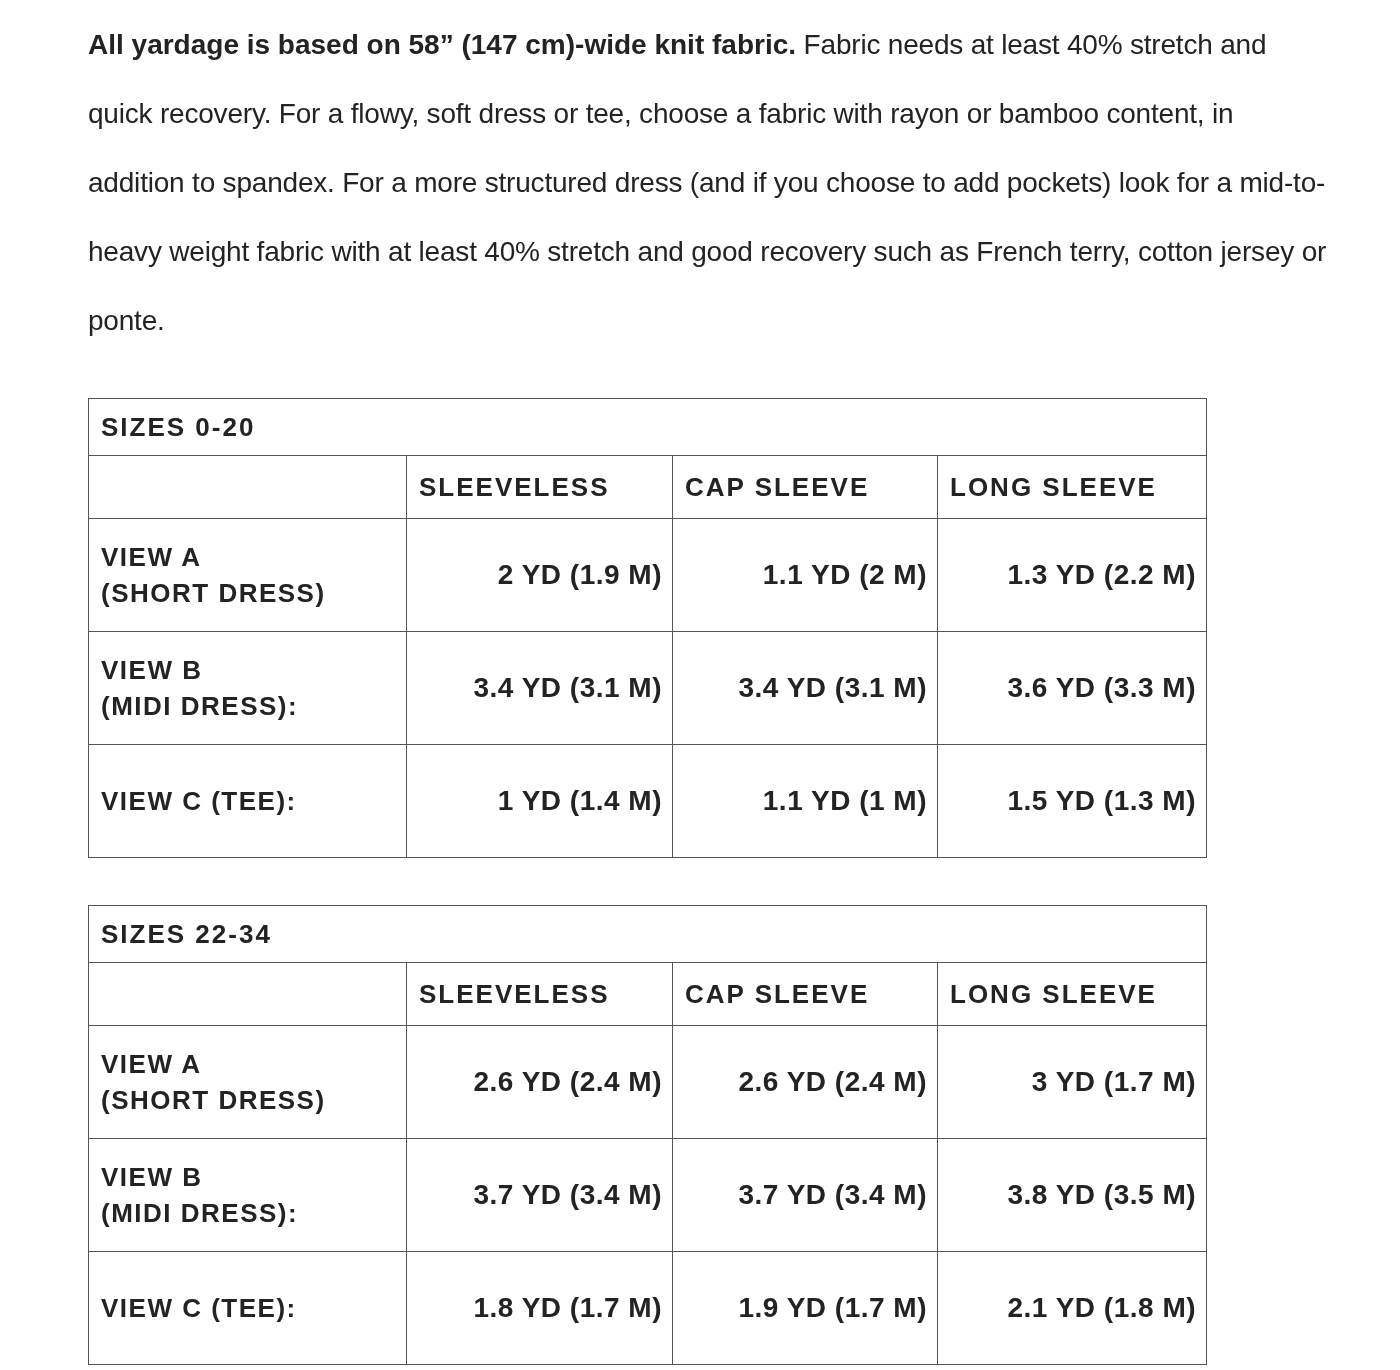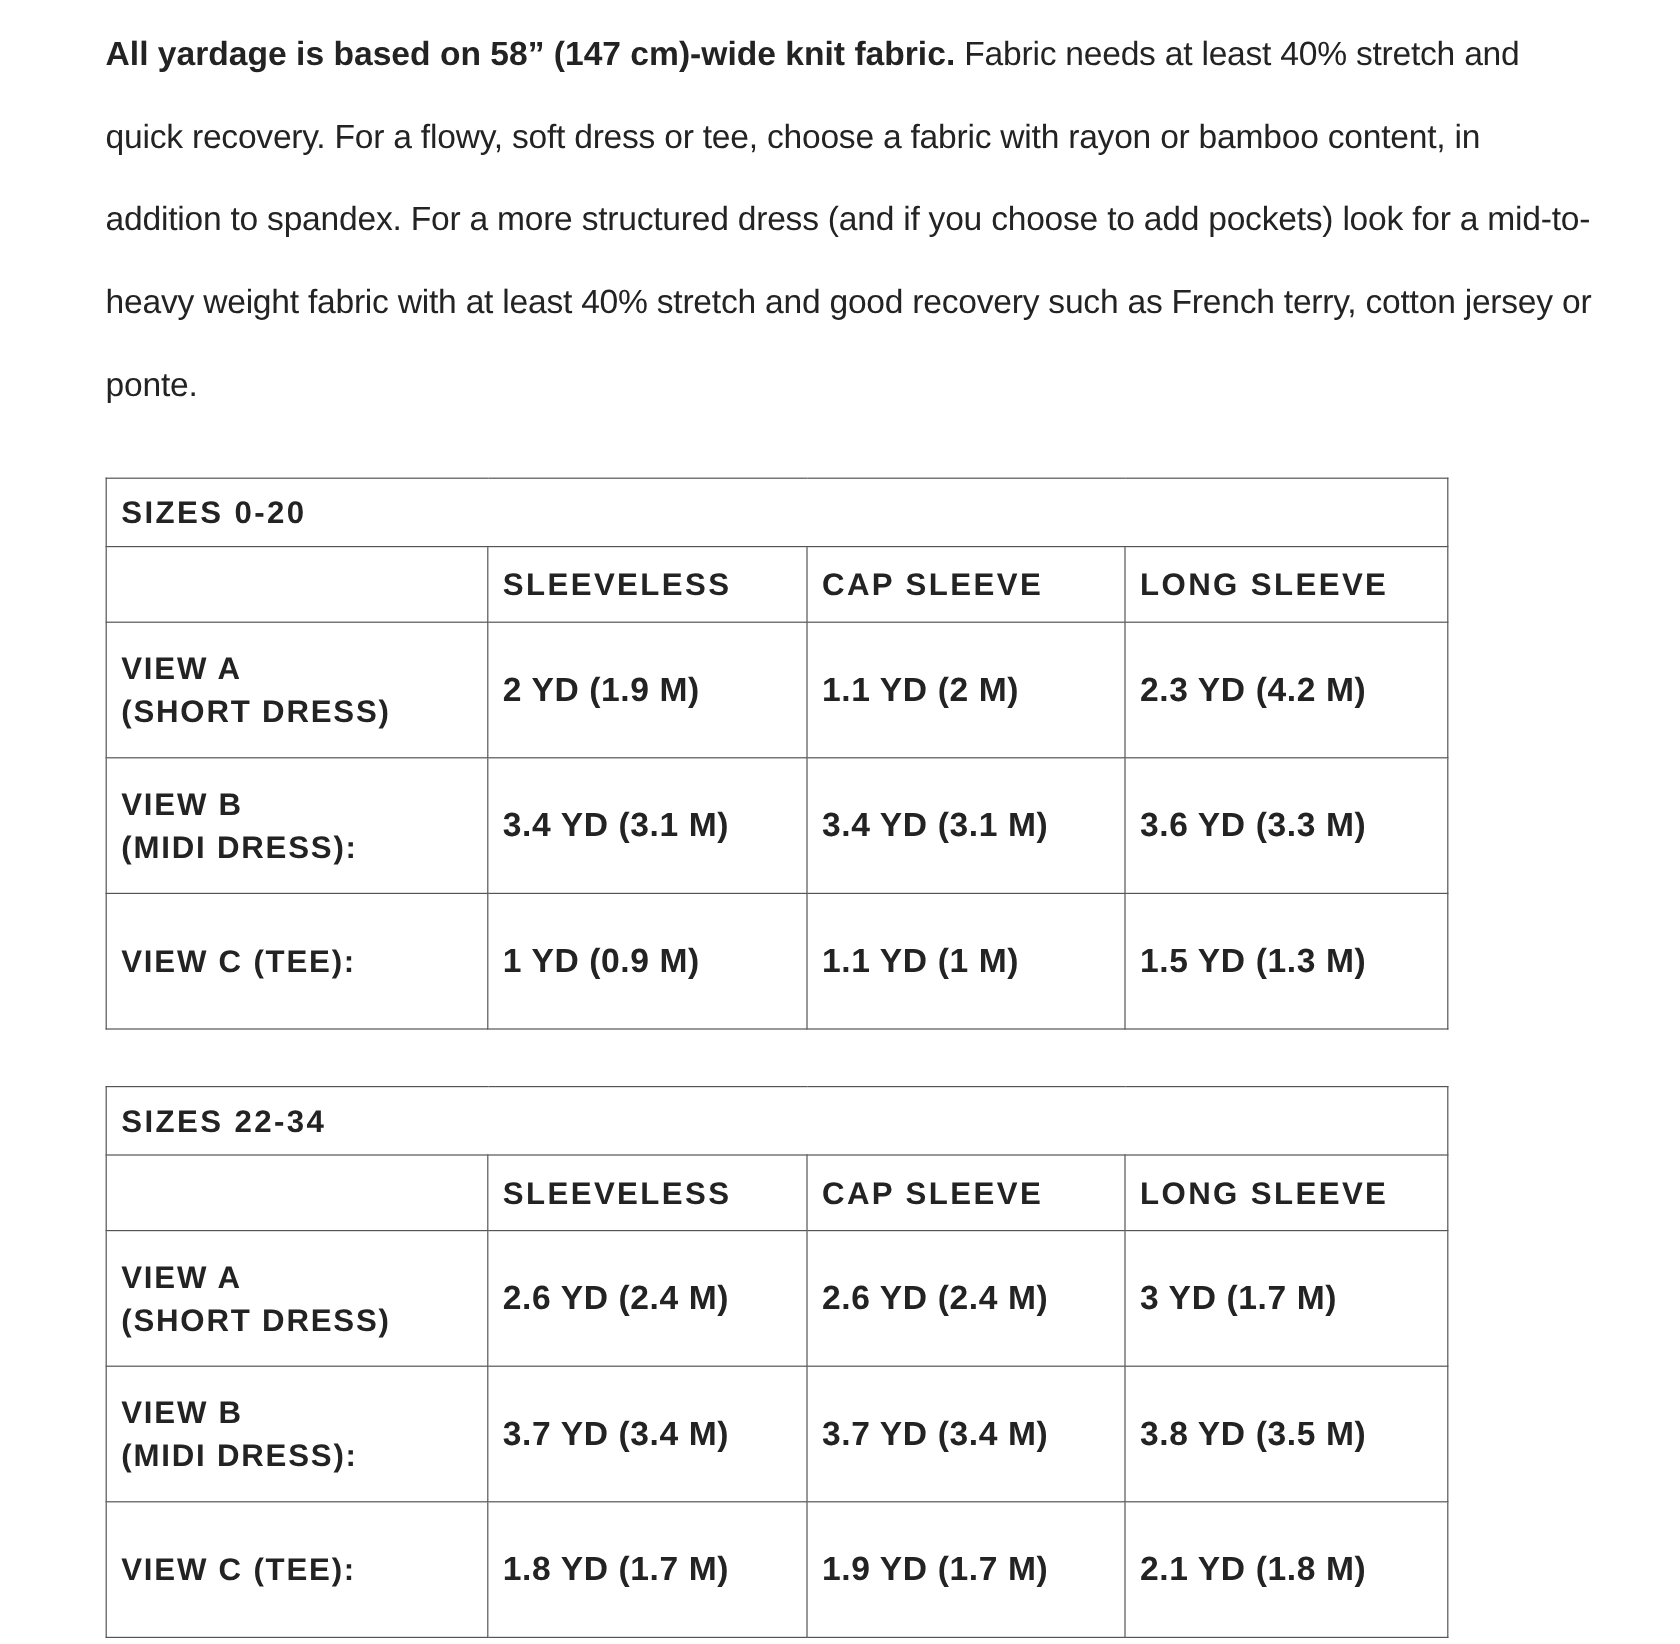--- a/index.html
+++ b/index.html
@@ -63,20 +63,21 @@
     font-weight: 600;
     letter-spacing: 1.5px;
     line-height: 36px;
     white-space: pre-line;
     margin-top: 42px;
   }
   td.val {
     font-size: 28px;
     font-weight: 600;
     letter-spacing: 0.5px;
+    text-align: right;
   }
 </style>
 </head>
 <body>
 
 <div class="page">
 
   <p class="intro">
     <span class="lead">All yardage is based on 58” (147 cm)-wide knit fabric.</span>
     <span>Fabric needs at least 40% stretch and quick recovery. For a flowy, soft dress or tee, choose a fabric with rayon or bamboo content, in addition to spandex. For a more structured dress (and if you choose to add pockets) look for a mid-to-heavy weight fabric with at least 40% stretch and good recovery such as French terry, cotton jersey or ponte.</span>
@@ -97,32 +98,32 @@
         <td></td>
         <td>SLEEVELESS</td>
         <td>CAP SLEEVE</td>
         <td>LONG SLEEVE</td>
       </tr>
       <tr class="data-row">
         <td class="row-label">VIEW A
 (SHORT DRESS)</td>
         <td class="val">2 YD (1.9 M)</td>
         <td class="val">1.1 YD (2 M)</td>
-        <td class="val">2.3 YD (4.2 M)</td>
+        <td class="val">1.3 YD (2.2 M)</td>
       </tr>
       <tr class="data-row">
         <td class="row-label">VIEW B
 (MIDI DRESS):</td>
         <td class="val">3.4 YD (3.1 M)</td>
         <td class="val">3.4 YD (3.1 M)</td>
         <td class="val">3.6 YD (3.3 M)</td>
       </tr>
       <tr class="data-row">
         <td class="row-label">VIEW C (TEE):</td>
-        <td class="val">1 YD (0.9 M)</td>
+        <td class="val">1 YD (1.4 M)</td>
         <td class="val">1.1 YD (1 M)</td>
         <td class="val">1.5 YD (1.3 M)</td>
       </tr>
     </tbody>
   </table>
 
   <table class="yardage second">
     <colgroup>
       <col style="width:318px">
         <col style="width:266px">

